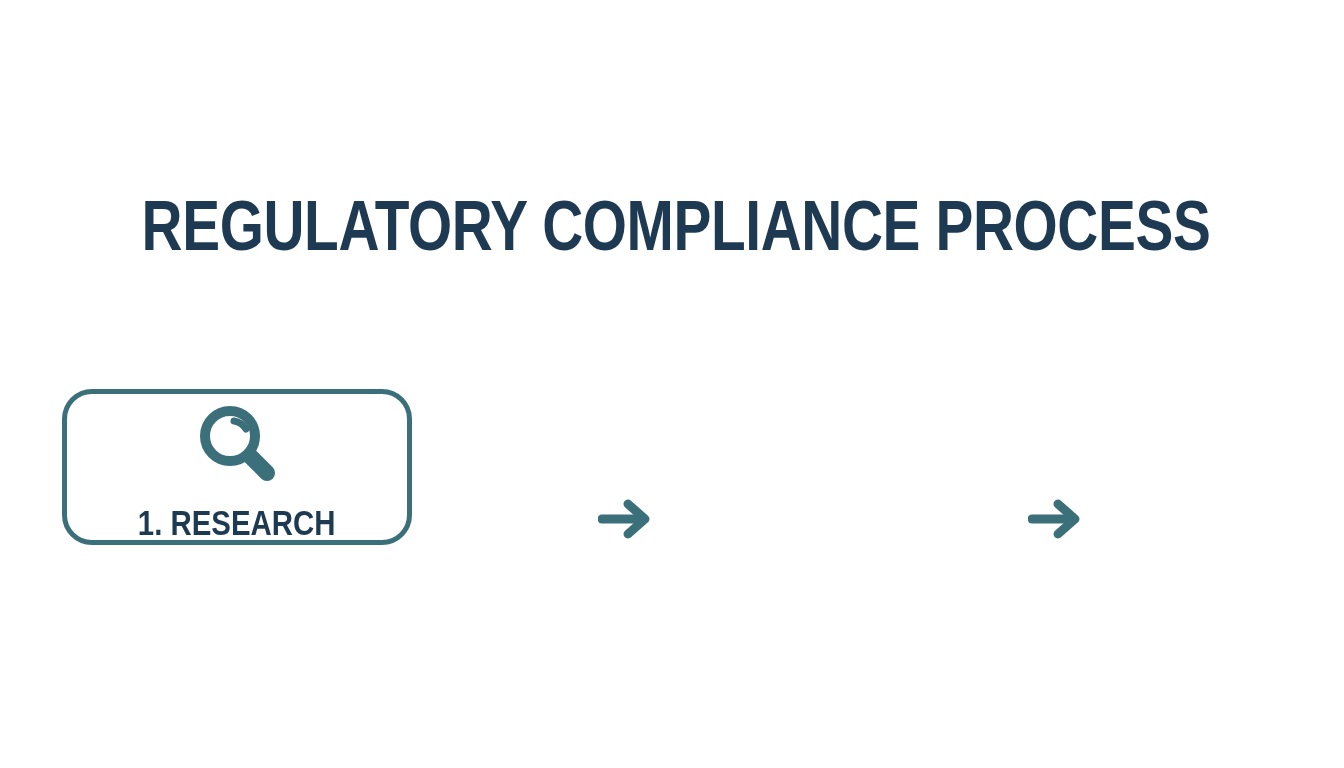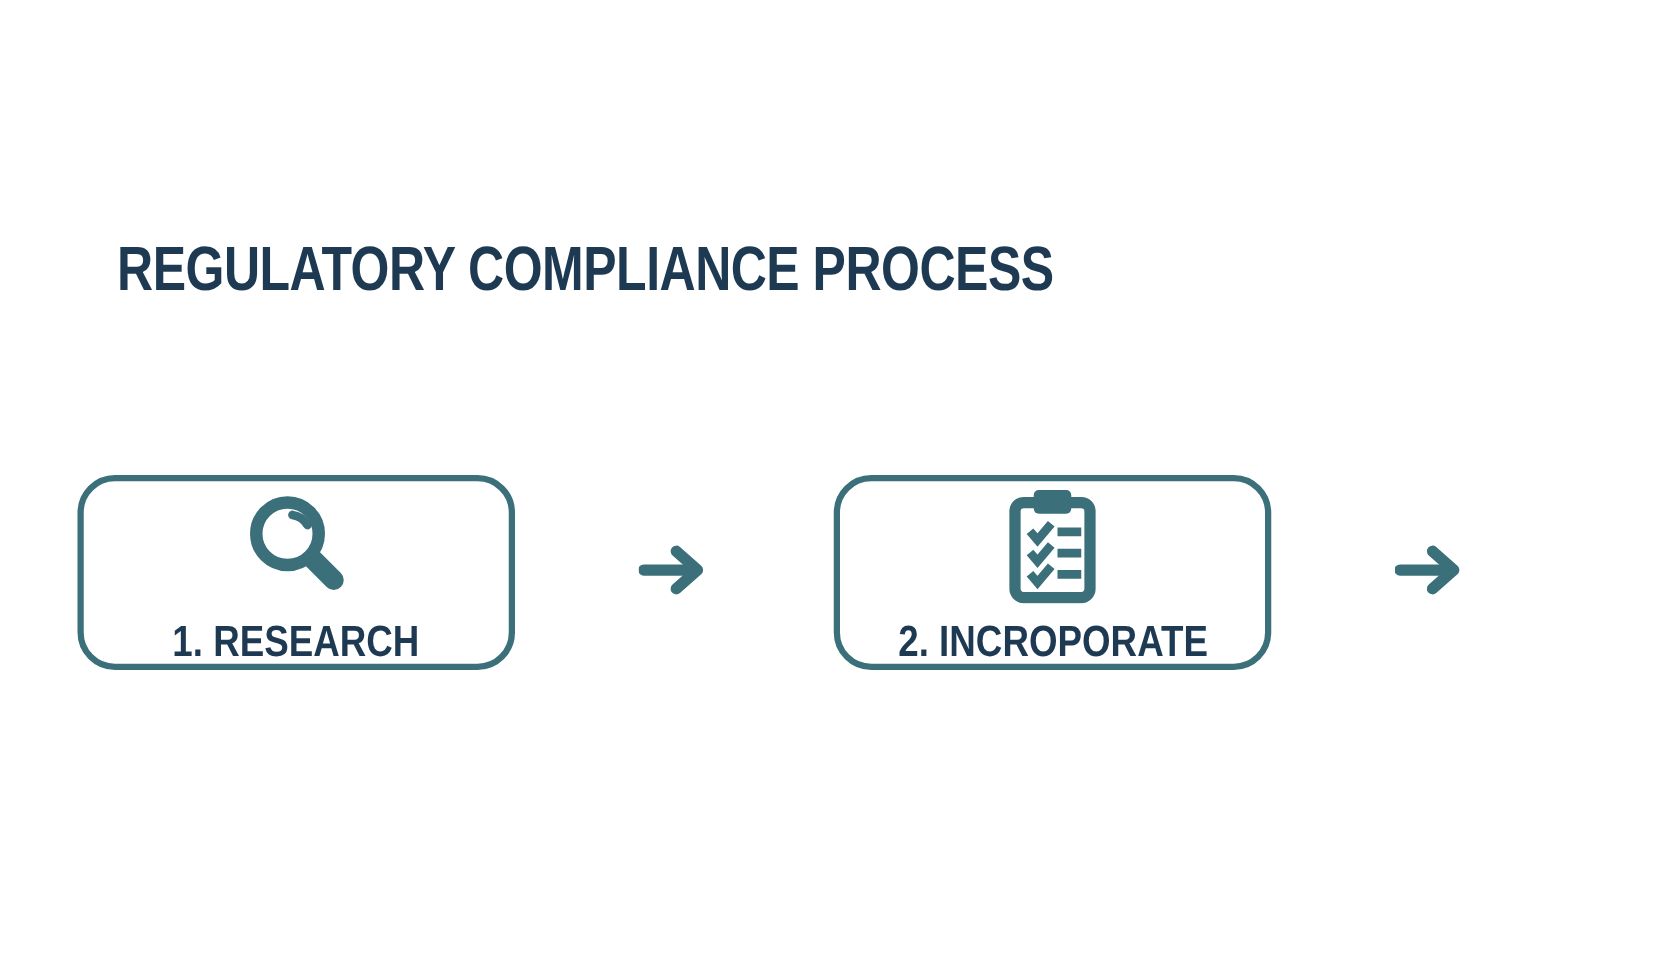--- a/index.html
+++ b/index.html
@@ -21,41 +21,41 @@
     position: relative;
     width: 1344px;
     height: 768px;
     background: var(--background);
   }
   .title {
     position: absolute;
     top: 190px;
     left: 0;
     width: 100%;
-    text-align: left;
-    font-size: 50px;
+    text-align: right;
+    font-size: 71px;
     font-weight: 700;
     color: var(--navy);
     line-height: 1;
     white-space: nowrap;
   }
   .title .squeeze {
     display: inline-block;
     transform: scaleX(0.80);
     transform-origin: center;
     letter-spacing: -0.5px;
   }
   .flow {
     position: absolute;
     left: 62px;
     top: 371px;
     width: 1210px;
     height: 174px;
     display: flex;
-    align-items: center;
+    align-items: flex-end;
   }
   .step-box {
     width: 350px;
     border: 5px solid var(--teal);
     border-radius: 30px;
     background: var(--background);
     display: flex;
     flex-direction: column;
     align-items: center;
     justify-content: center;
@@ -116,37 +116,20 @@
 
     <div class="arrow-cell">
       <span>
         <svg width="58" height="44" viewBox="0 0 58 44" fill="none" xmlns="http://www.w3.org/2000/svg">
           <path d="M4 22 H44" stroke="currentColor" stroke-width="9" stroke-linecap="round"></path>
           <path d="M30 7 L47 22 L30 37" stroke="currentColor" stroke-width="9" stroke-linecap="round" stroke-linejoin="round"></path>
         </svg>
       </span>
     </div>
 
-    <div class="step-box">
-      <span class="icon">
-        <svg width="78" height="92" viewBox="0 0 78 92" fill="none" xmlns="http://www.w3.org/2000/svg">
-          <rect x="9" y="11" width="60" height="76" rx="7" stroke="currentColor" stroke-width="9"></rect>
-          <rect x="24" y="1" width="30" height="19" rx="4" fill="currentColor"></rect>
-          <path d="M21 34 l6 7 l11 -13" stroke="currentColor" stroke-width="7" fill="none"></path>
-          <rect x="43" y="31" width="19" height="7" fill="currentColor"></rect>
-          <path d="M21 51 l6 7 l11 -13" stroke="currentColor" stroke-width="7" fill="none"></path>
-          <rect x="43" y="48" width="19" height="7" fill="currentColor"></rect>
-          <path d="M21 68 l6 7 l11 -13" stroke="currentColor" stroke-width="7" fill="none"></path>
-          <rect x="43" y="65" width="19" height="7" fill="currentColor"></rect>
-        </svg>
-      </span>
-      <div class="step-label">
-        <span class="squeeze">2. INCROPORATE</span>
-      </div>
-    </div>
 
     <div class="arrow-cell">
       <span>
         <svg width="58" height="44" viewBox="0 0 58 44" fill="none" xmlns="http://www.w3.org/2000/svg">
           <path d="M4 22 H44" stroke="currentColor" stroke-width="9" stroke-linecap="round"></path>
           <path d="M30 7 L47 22 L30 37" stroke="currentColor" stroke-width="9" stroke-linecap="round" stroke-linejoin="round"></path>
         </svg>
       </span>
     </div>
 

